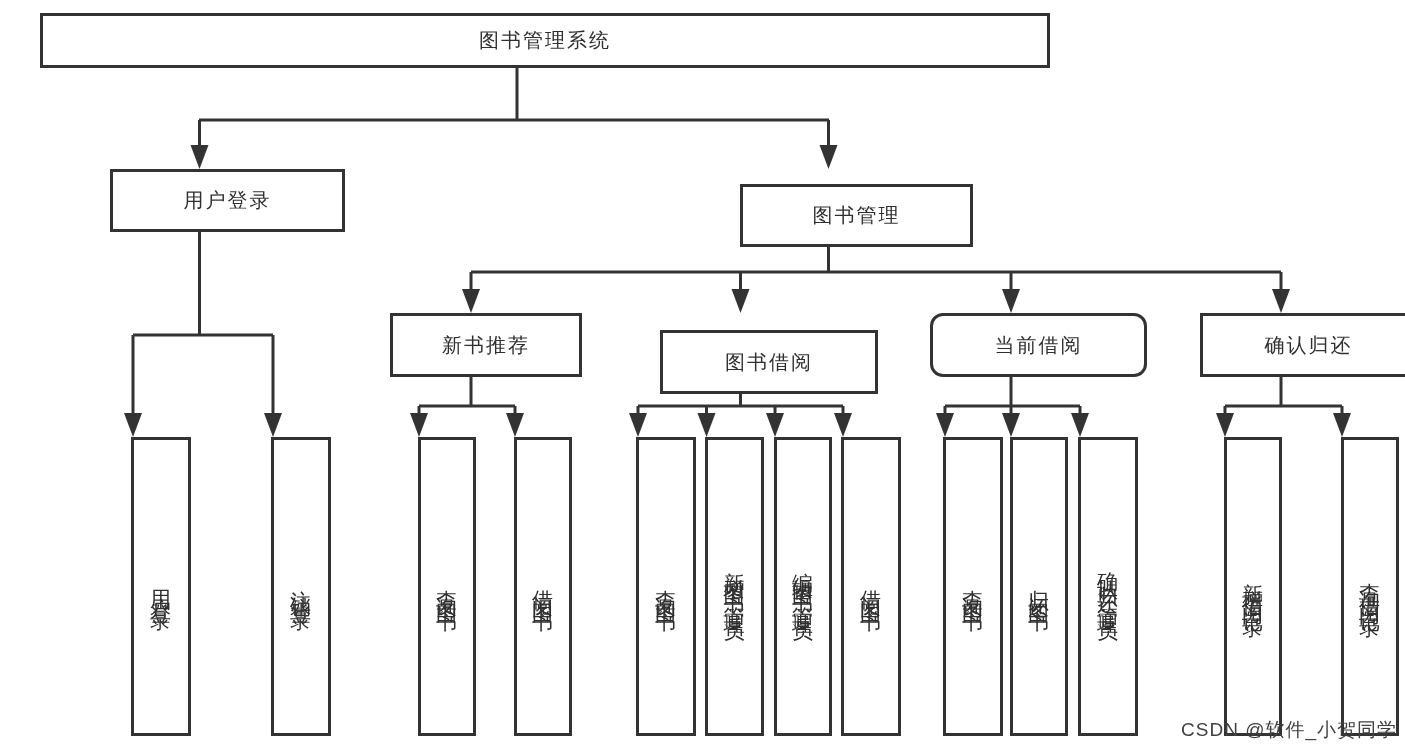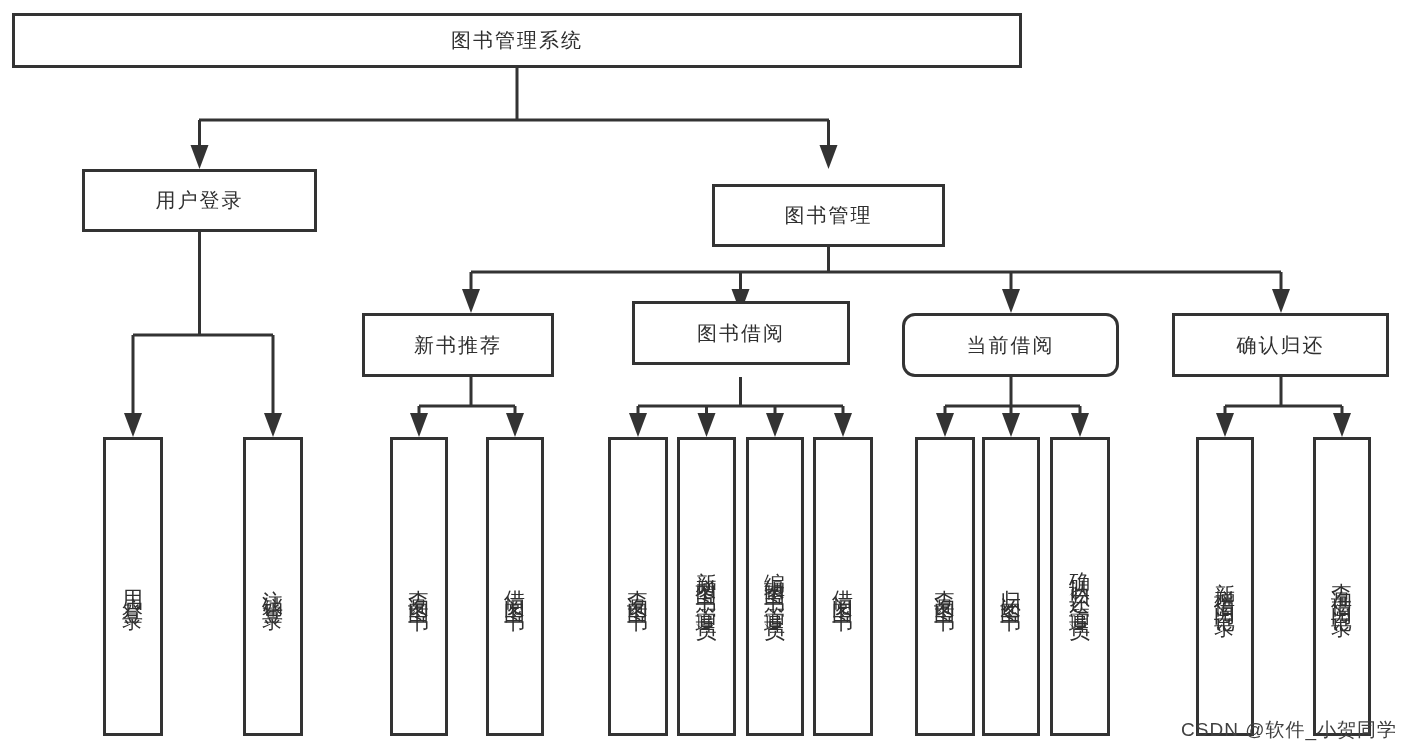--- a/index.html
+++ b/index.html
@@ -23,20 +23,21 @@
   }
   .node {
     position: absolute;
     box-sizing: border-box;
     border: 3px solid #333333;
     background: #ffffff;
     display: flex;
     align-items: center;
     justify-content: center;
     color: #2f2f2f;
+    margin-left: 28px;
   }
   .hlabel {
     font-size: 20px;
     letter-spacing: 2px;
     white-space: nowrap;
   }
   .vnode .vlabel {
     writing-mode: vertical-rl;
     text-orientation: mixed;
     font-size: 21px;
@@ -117,21 +118,21 @@
   <div class="node" style="left:82px; top:169px; width:235px; height:63px;">
     <span class="hlabel">用户登录</span>
   </div>
   <div class="node" style="left:712px; top:184px; width:233px; height:63px;">
     <span class="hlabel">图书管理</span>
   </div>
 
   <div class="node" style="left:362px; top:313px; width:192px; height:64px;">
     <span class="hlabel">新书推荐</span>
   </div>
-  <div class="node" style="left:632px; top:301px; width:218px; height:64px;">
+  <div class="node" style="left:632px; top:330px; width:218px; height:64px;">
     <span class="hlabel">图书借阅</span>
   </div>
   <div class="node" style="left:902px; top:313px; width:217px; height:64px;border-radius:13px;">
     <span class="hlabel">当前借阅</span>
   </div>
   <div class="node" style="left:1172px; top:313px; width:217px; height:64px;">
     <span class="hlabel">确认归还</span>
   </div>
 
   <div class="node vnode" style="left:103px; top:437px; width:60px; height:299px;">

